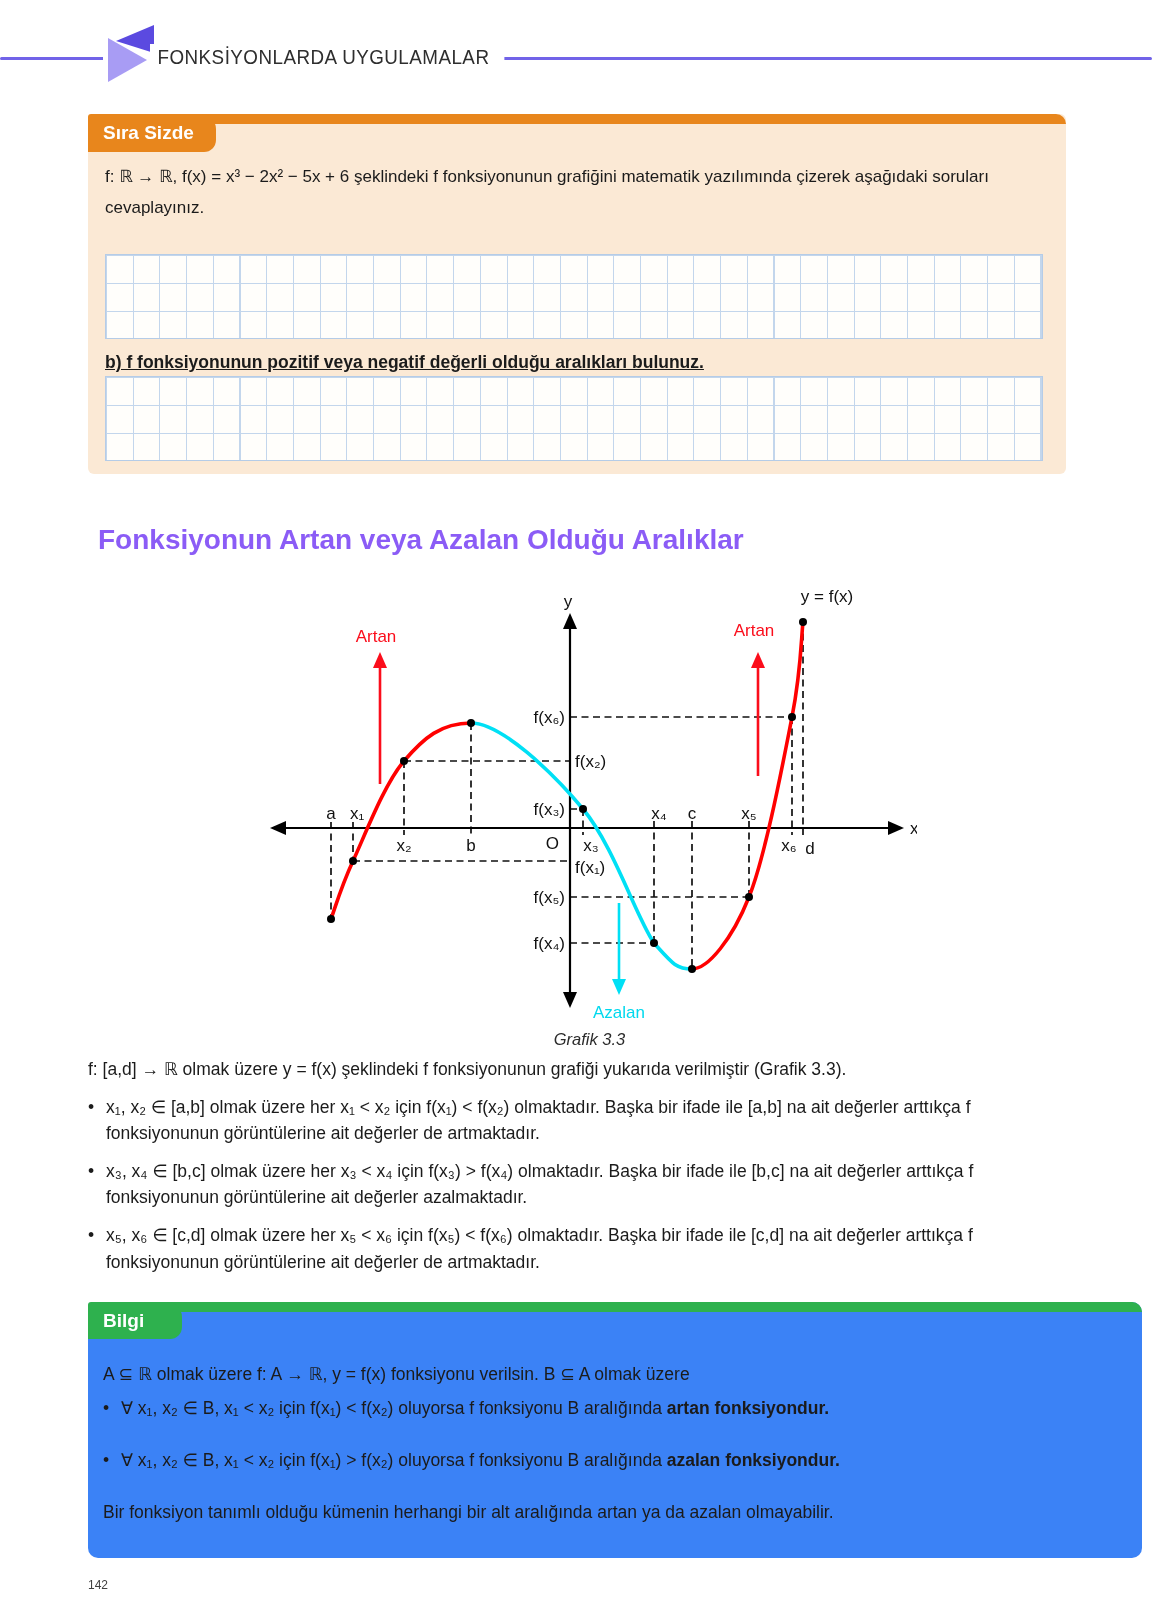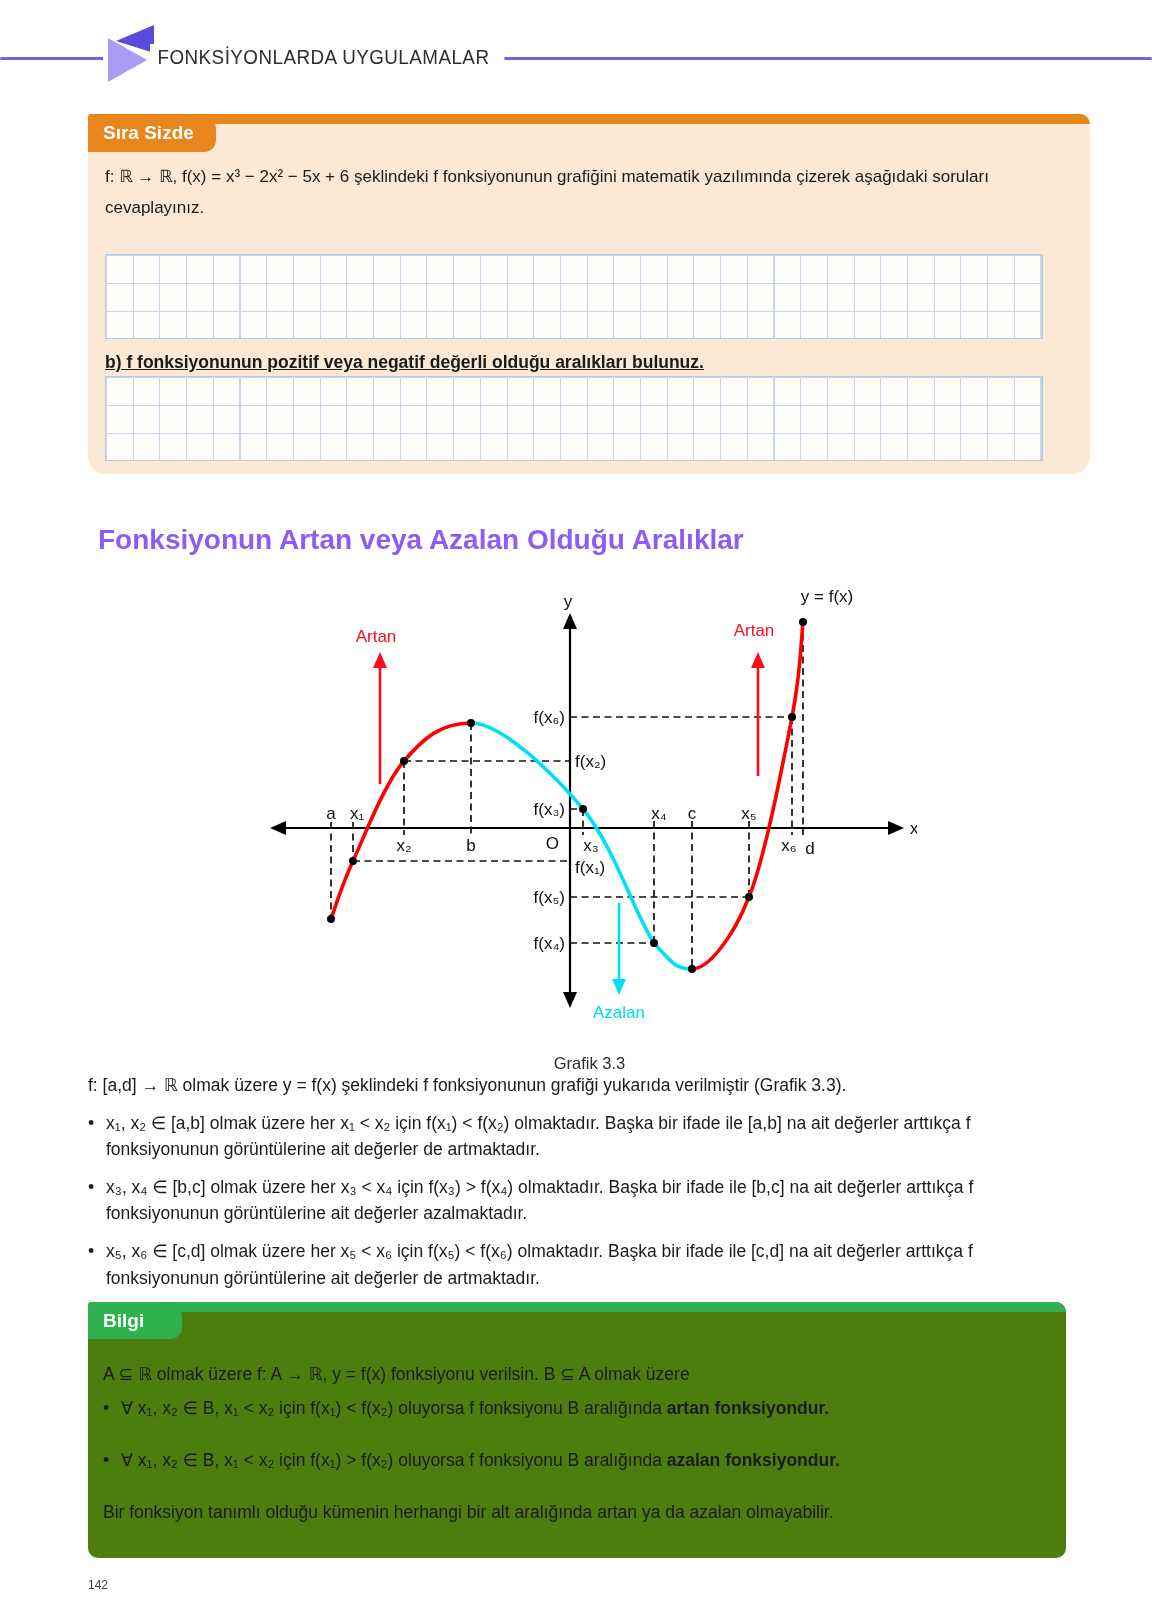--- a/index.html
+++ b/index.html
@@ -10,21 +10,21 @@
   }
   
   .hdr-rule{position:absolute;left:0;top:57px;width:1152px;height:3px;background:#7163E8;border-radius:2px;}
   .hdr-logo{position:absolute;left:103px;top:22px;width:54px;height:64px;background:#fff;}
   .hdr-title{
     position:absolute;left:150px;top:44px;background:#ffffff;
     font-size:20px;letter-spacing:.5px;color:#2e2e2e;padding:2px 16px 4px 8px;
     transform:scaleX(.94);transform-origin:left center;white-space:nowrap;
   }
   
-  .sira{position:absolute;left:88px;top:114px;width:978px;height:360px;background:#FBE9D5;border-radius:18px;padding-left:24px;}
+  .sira{position:absolute;left:88px;top:114px;width:978px;height:360px;background:#FBE9D5;border-radius:6px;}
   .sira-bar{position:absolute;left:0;top:0;width:100%;height:10px;background:#E8861C;border-radius:10px 10px 0 0;}
   .sira-tab{
     position:absolute;left:0;top:0;width:128px;height:38px;background:#E8861C;
     border-radius:3px 15px 12px 0;color:#fff;font-weight:bold;font-size:19px;
     line-height:38px;padding-left:15px;box-sizing:border-box;
   }
   .sira-intro{position:absolute;left:17px;top:48px;width:944px;font-size:17px;line-height:1.82;}
   .sira-q{position:absolute;left:17px;font-size:17.5px;font-weight:bold;}
   .q-a{top:112px;} .q-b{top:238px;text-decoration:underline;}
   .answer-grid{
@@ -32,30 +32,30 @@
     background-color:#FFFEFB;
     background-image:
       repeating-linear-gradient(to right,#C3D6EC 0,#C3D6EC 1px,transparent 1px,transparent 26.7px),
       repeating-linear-gradient(to bottom,#C3D6EC 0,#C3D6EC 1px,transparent 1px,transparent 28.2px);
     border:1px solid #B5CCE7;box-sizing:border-box;
   }
   .grid-a{top:140px;} .grid-b{top:262px;}
   
   .section-title{position:absolute;left:98px;top:524px;font-size:28px;font-weight:bold;color:#8b5cf6;}
   .graph-wrap{position:absolute;left:262px;top:558px;width:655px;height:470px;}
-  .graph-caption{position:absolute;left:262px;top:1054px;width:655px;text-align:center;
-    font-size:16.5px;color:#2b2b2b;}
+  .graph-caption{position:absolute;left:262px;top:1030px;width:655px;text-align:center;
+    font-style:italic;font-size:16.5px;color:#2b2b2b;}
   
   .bodytext{position:absolute;left:88px;top:1056px;width:992px;font-size:17.5px;line-height:1.52;}
-  .bodytext p{margin:16px 0 11px 0;}
+  .bodytext p{margin:0 0 11px 0;}
   .blt{display:flex;margin:0 0 11px 0;}
   .blt .dot{width:18px;flex:0 0 18px;}
   .bold{font-weight:bold;}
   
-  .bilgi{position:absolute;left:88px;top:1302px;width:978px;height:256px;background:#4d7c0f;border-radius:10px;}
+  .bilgi{position:absolute;left:88px;top:1302px;width:1054px;height:256px;background:#3b82f6;border-radius:10px;}
   .bilgi-bar{position:absolute;left:0;top:0;width:100%;height:10px;background:#2EB14E;border-radius:10px 10px 0 0;}
   .bilgi-tab{
     position:absolute;left:0;top:0;width:94px;height:37px;background:#2EB14E;
     border-radius:3px 15px 12px 0;color:#fff;font-weight:bold;font-size:19px;
     line-height:37px;padding-left:15px;box-sizing:border-box;
   }
   .bilgi-line{position:absolute;left:15px;width:948px;font-size:17.5px;}
   .bl-1{top:46px;margin-top:16px;} .bl-b1{top:96px;} .bl-b2{top:148px;} .bl-note{top:200px;}
   .bilgi .blt{margin:0;}
   .pagenum{position:absolute;left:88px;top:1578px;font-size:12px;color:#404040;}

